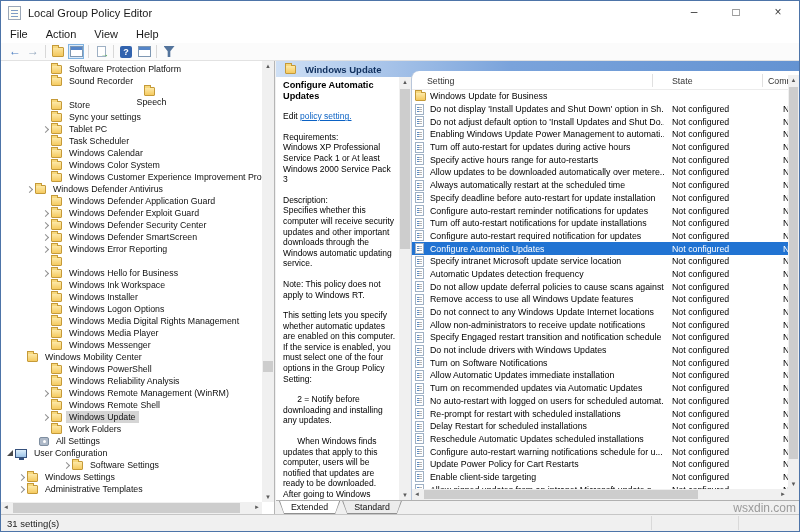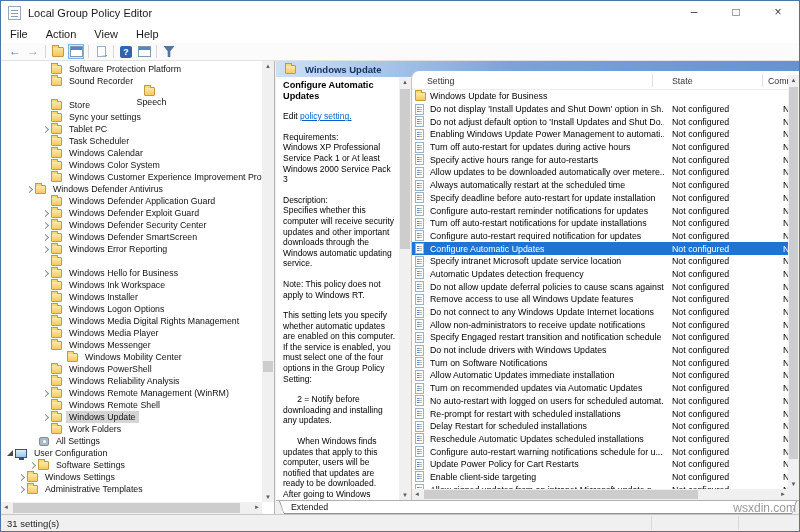--- a/index.html
+++ b/index.html
@@ -81,21 +81,21 @@
   .picon::after{content:"";position:absolute;right:1px;top:2px;width:3px;height:6px;background:repeating-linear-gradient(#b4b4b4 0 1px,transparent 1px 2px);}
   .ficon-s{width:11px;height:9px;background:linear-gradient(#fde9a8,#f5ca60);border:1px solid #c59a38;border-radius:1px;position:relative;}
   .ficon-s::before{content:"";position:absolute;left:-1px;top:-3px;width:5px;height:2px;background:#f7d87c;border:1px solid #c59a38;border-bottom:none;}
   .cell-name{margin-left:4px;width:234px;overflow:hidden;flex:none;}
   .cell-state{margin-left:8px;width:105px;overflow:hidden;flex:none;}
   .cell-comment{margin-left:6px;width:24px;overflow:hidden;flex:none;}
   .list-sv{right:0;top:4px;width:11px;bottom:11px;}
   .list-sh{left:0;right:11px;bottom:0;height:11px;}
   .sb-corner{position:absolute;right:0;bottom:0;width:11px;height:11px;background:#f0f0f0;}
   
-  .tabs-row{position:absolute;left:275px;right:0;bottom:17px;height:14px;background:#f0f0f0;border-top:1px solid #b0b0b0;display:flex;padding-left:3px;flex-direction:column;}
+  .tabs-row{position:absolute;left:275px;right:0;bottom:17px;height:14px;background:#f0f0f0;border-top:1px solid #b0b0b0;display:flex;padding-left:3px;}
   .tab{position:relative;height:13px;margin-right:2px;}
   .tab-bg{display:block;height:13px;clip-path:polygon(0 0,100% 0,calc(100% - 5px) 100%,5px 100%);background:#8f8f8f;padding:0;}
   .tab-in{display:block;height:12px;margin:0 1px;clip-path:polygon(0 0,100% 0,calc(100% - 4px) 100%,4px 100%);
     background:#ececec;font-size:8.8px;line-height:12px;padding:0 11px;color:#111;}
   .tab.active .tab-in{background:#fff;}
   
   .status-bar{position:absolute;left:0;right:0;bottom:0;height:17px;background:#f0f0f0;border-top:1px solid #c6c6c6;font-size:9.5px;color:#222;}
   .status-text{position:absolute;left:6px;top:3px;}
   .st-div{position:absolute;top:1px;bottom:1px;width:1px;background:#d9d9d9;}
   .watermark{position:absolute;right:3px;bottom:16px;font-size:12px;color:#9a9a9a;}
@@ -281,21 +281,21 @@
         <div class="trow" style="padding-left: 40px;">
           <span class="chev"></span>
           <span class="ticon ficon"></span>
           <span class="tlabel">Windows Media Player</span>
         </div>
         <div class="trow" style="padding-left: 40px; text-align: center;">
           <span class="chev"></span>
           <span class="ticon ficon"></span>
           <span class="tlabel">Windows Messenger</span>
         </div>
-        <div class="trow" style="padding-left: 56px;">
+        <div class="trow" style="padding-left: 16px;">
           <span class="chev"></span>
           <span class="ticon ficon"></span>
           <span class="tlabel">Windows Mobility Center</span>
         </div>
         <div class="trow" style="padding-left: 40px;">
           <span class="chev"></span>
           <span class="ticon ficon"></span>
           <span class="tlabel">Windows PowerShell</span>
         </div>
         <div class="trow" style="padding-left: 40px;">
@@ -332,21 +332,21 @@
           <span class="ticon sicon"></span>
           <span class="tlabel">All Settings</span>
         </div>
         <div class="trow" style="padding-left: 4px;">
           <span class="chev">
             <span class="chev-e"></span>
           </span>
           <span class="ticon cicon"></span>
           <span class="tlabel">User Configuration</span>
         </div>
-        <div class="trow" style="padding-left: 27px;">
+        <div class="trow" style="padding-left: 14px; margin-left: 47px;">
           <span class="chev">
             <span class="chev-c"></span>
           </span>
           <span class="ticon ficon"></span>
           <span class="tlabel">Software Settings</span>
         </div>
         <div class="trow" style="padding-left: 16px;">
           <span class="chev">
             <span class="chev-c"></span>
           </span>

